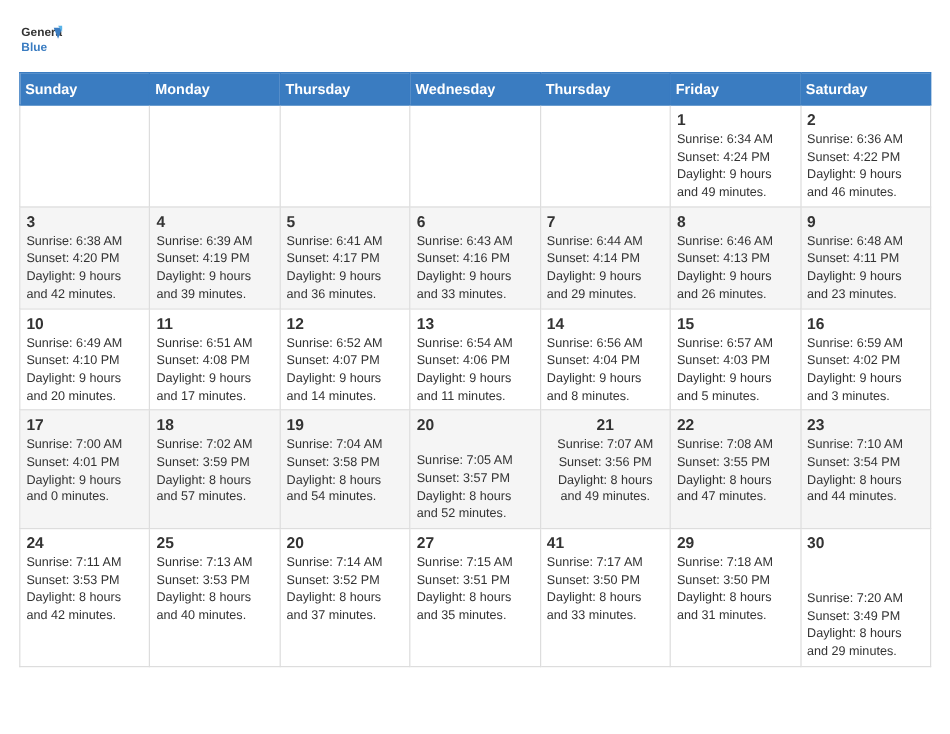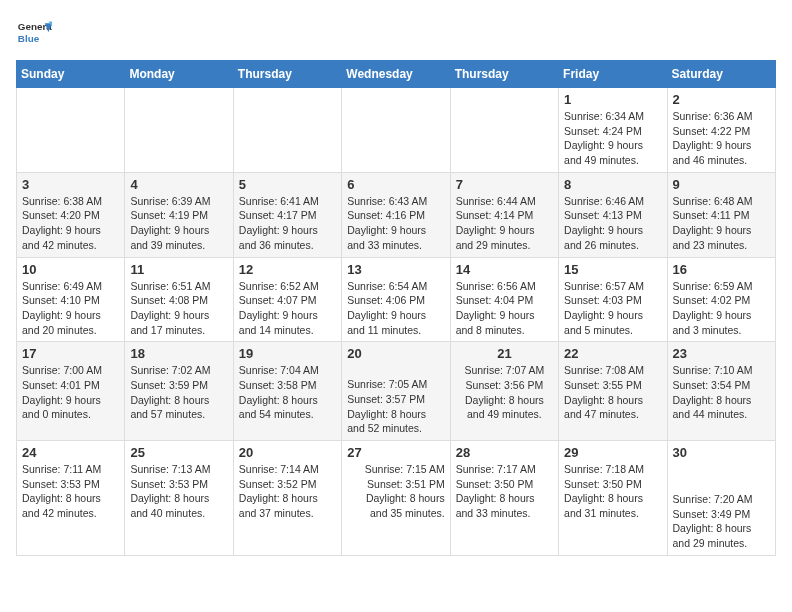--- a/index.html
+++ b/index.html
@@ -292,27 +292,27 @@
         </td>
         <td>
           <span class="day-number">20</span>
           <div class="day-info" style="white-space: pre-line;">Sunrise: 7:14 AM
 Sunset: 3:52 PM
 Daylight: 8 hours
 and 37 minutes.</div>
         </td>
         <td>
           <span class="day-number">27</span>
-          <div class="day-info" style="white-space: pre-line; text-align: right;">Sunrise: 7:15 AM
+          <div class="day-info" style="white-space: pre-line;">Sunrise: 7:15 AM
 Sunset: 3:51 PM
 Daylight: 8 hours
 and 35 minutes.</div>
         </td>
         <td>
-          <span class="day-number">28</span>
+          <span class="day-number">41</span>
           <div class="day-info" style="white-space: pre-line;">Sunrise: 7:17 AM
 Sunset: 3:50 PM
 Daylight: 8 hours
 and 33 minutes.</div>
         </td>
         <td>
           <span class="day-number">29</span>
           <div class="day-info" style="white-space: pre-line;">Sunrise: 7:18 AM
 Sunset: 3:50 PM
 Daylight: 8 hours

